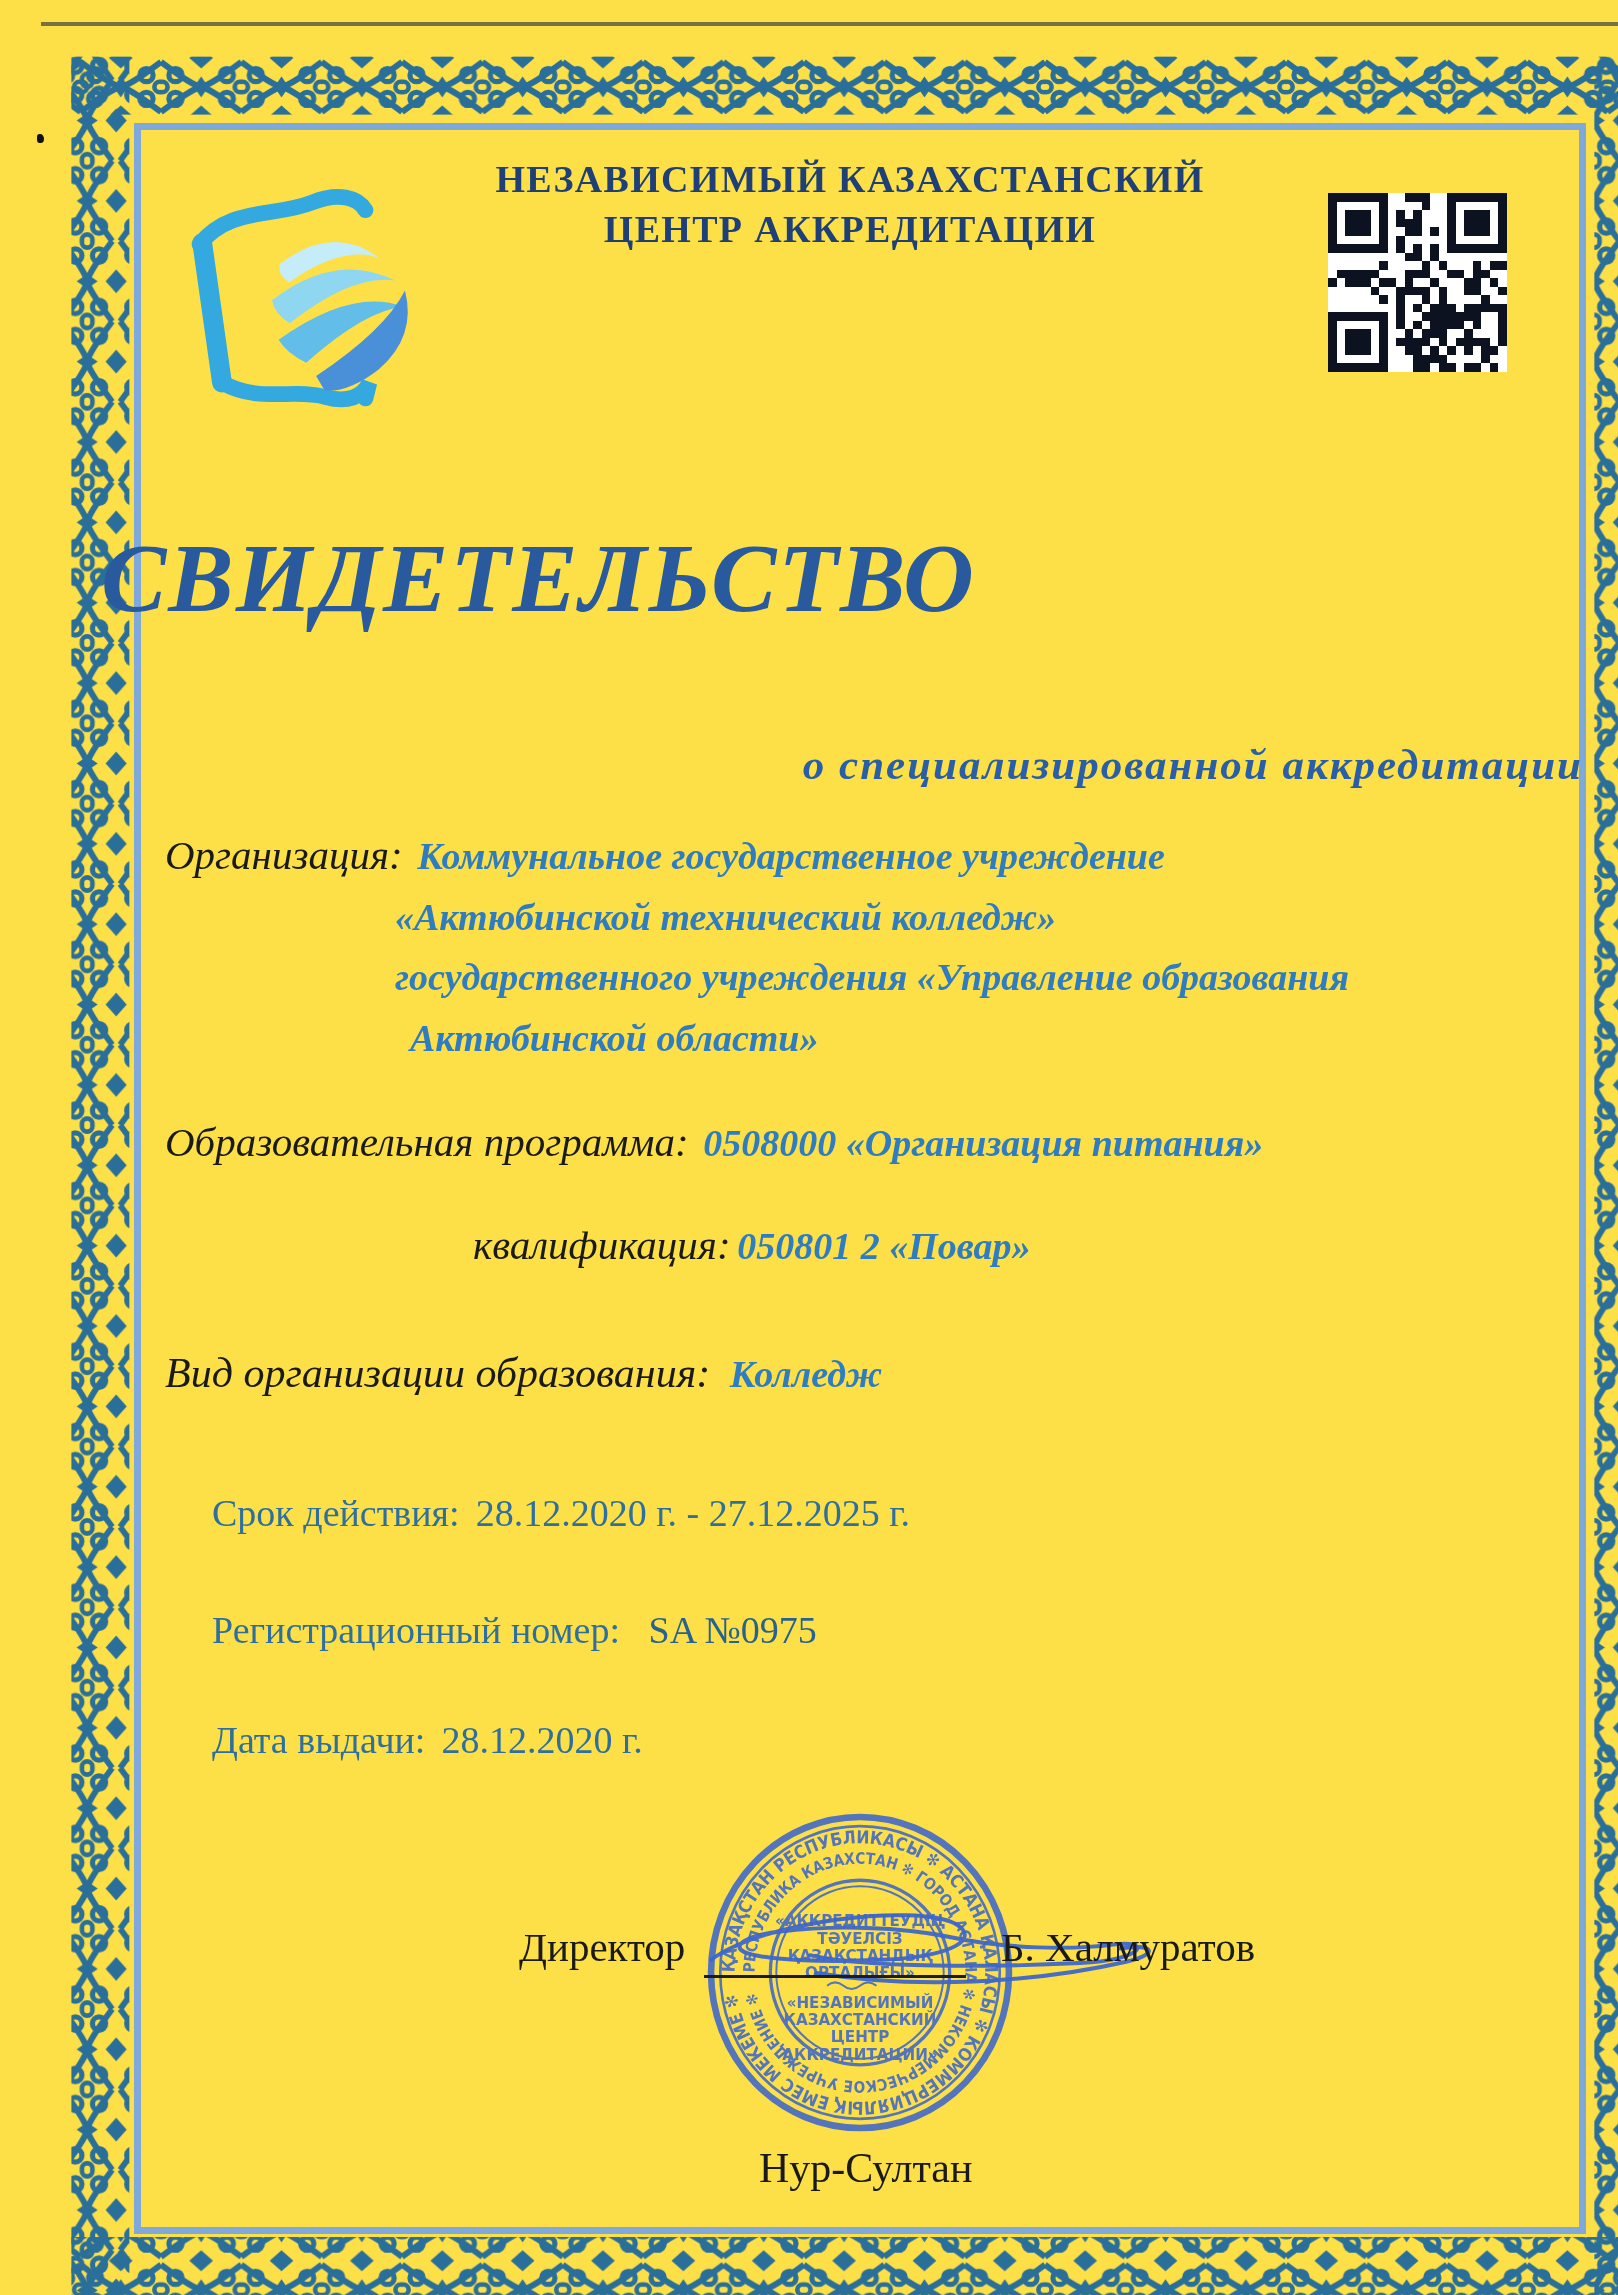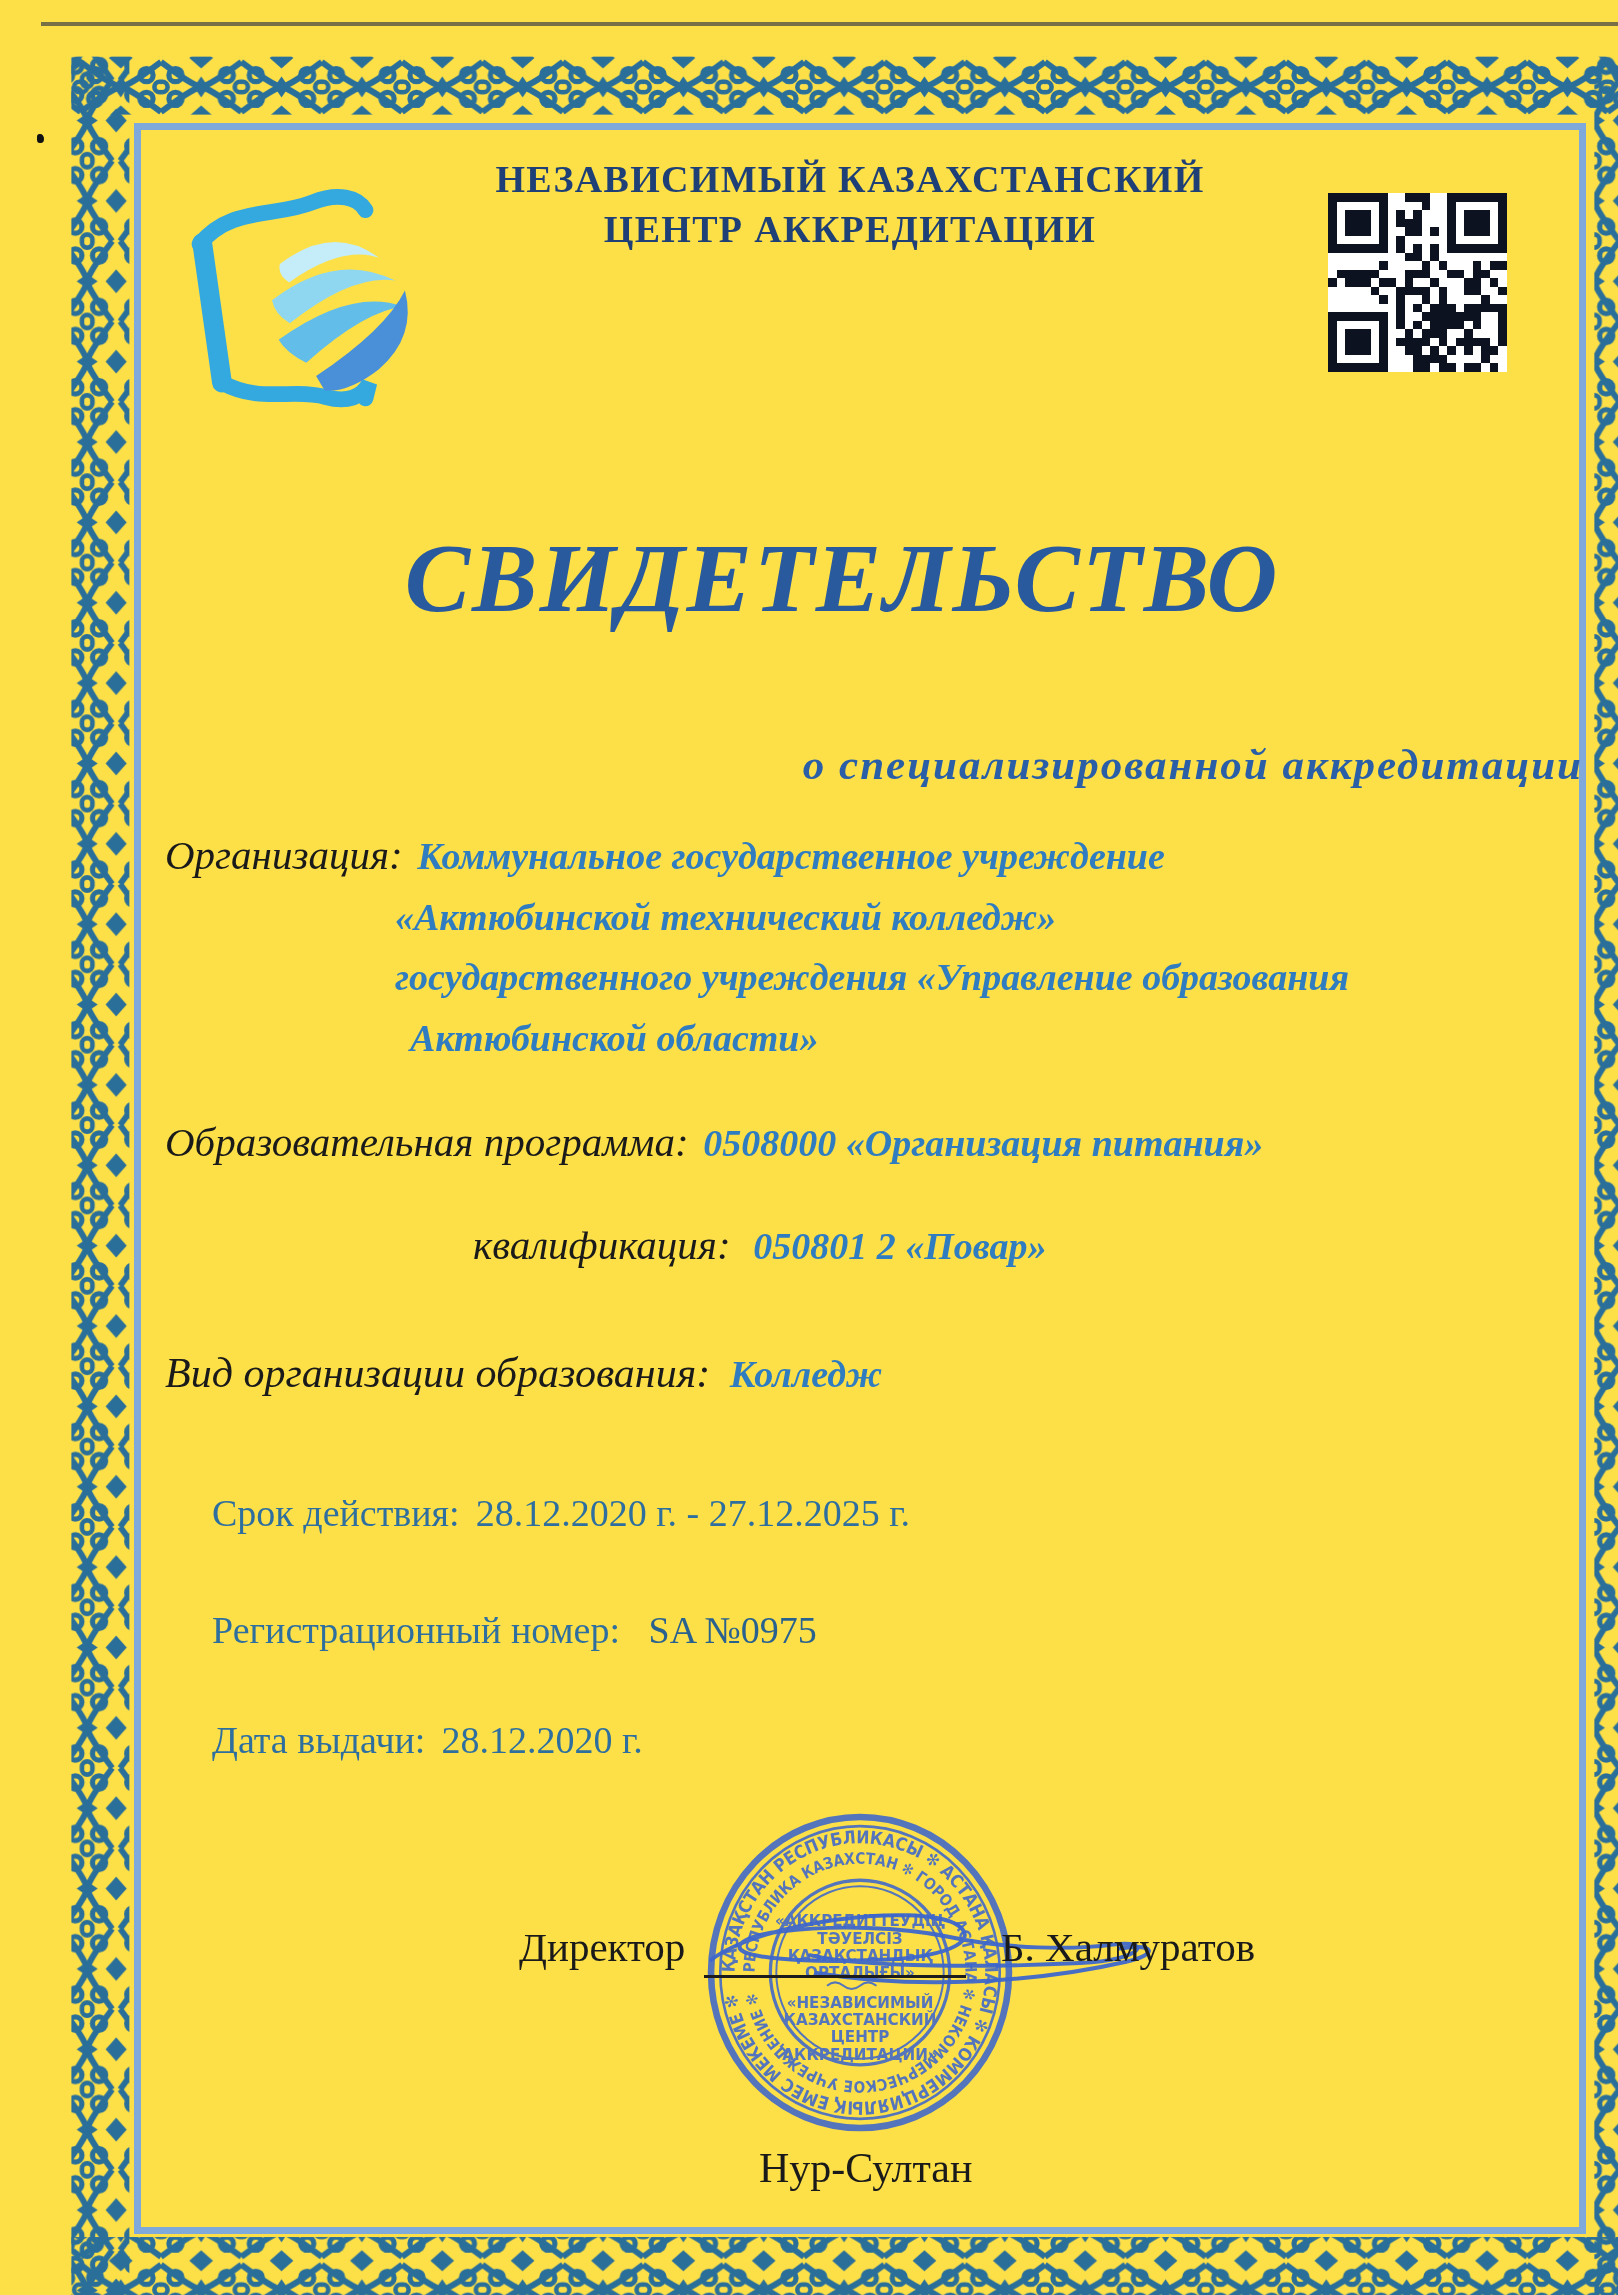--- a/index.html
+++ b/index.html
@@ -15,21 +15,21 @@
   
   #scan-edge{position:absolute;left:41px;top:22.4px;width:1578px;height:3.3px;background:#4c4c45;opacity:.75;}
   #ink-speck{position:absolute;left:37px;top:134px;width:7.2px;height:9.2px;background:#111;
              border-radius:40% 60% 55% 45%;}
 
   
   .header-org{left:356px;top:154px;width:988px;text-align:center;
               font-weight:bold;font-size:38px;line-height:1.32;letter-spacing:1.3px;
               color:var(--header_navy);}
   
-  .cert-title{left:101px;top:522px;width:1482px;text-align:center;
+  .cert-title{left:101px;top:522px;width:1482px;text-align:left;
               font-style:italic;font-weight:bold;font-size:98px;letter-spacing:2px;
               color:var(--title_blue);}
   .cert-sub{left:101px;top:696px;width:1482px;text-align:right;
             font-style:italic;font-weight:bold;font-size:43px;letter-spacing:2px;
             color:var(--subtitle_blue);margin-top:44px;}
 
   
   .lab{font-style:italic;font-size:41px;color:var(--text_black);}
   .val{font-style:italic;font-weight:bold;font-size:38px;color:var(--value_blue);margin-left:12px;}
   .info{font-size:38px;color:var(--info_blue);}
@@ -350,21 +350,21 @@
     <span class="val" style="margin-left:0">Актюбинской области»</span>
   </div>
 
   <div class="abs" style="left:165px;top:1118px">
     <span class="lab">Образовательная программа:</span>
     <span class="val">0508000 «Организация питания»</span>
   </div>
 
   <div class="abs" style="left:473px;top:1221px">
     <span class="lab">квалификация:</span>
-    <span class="val" style="margin-left:20px">050801 2 «Повар»</span>
+    <span class="val" style="margin-left:4px">050801 2 «Повар»</span>
   </div>
 
   <div class="abs" style="left:165px;top:1349px">
     <span class="lab" style="font-size:42px">Вид организации образования:</span>
     <span class="val" style="margin-left:17px">Колледж</span>
   </div>
 
   <div class="abs info" style="left:212px;top:1491px">
     <span>Срок действия:</span>
     <span style="margin-left:6.6px">28.12.2020 г. - 27.12.2025 г.</span>

